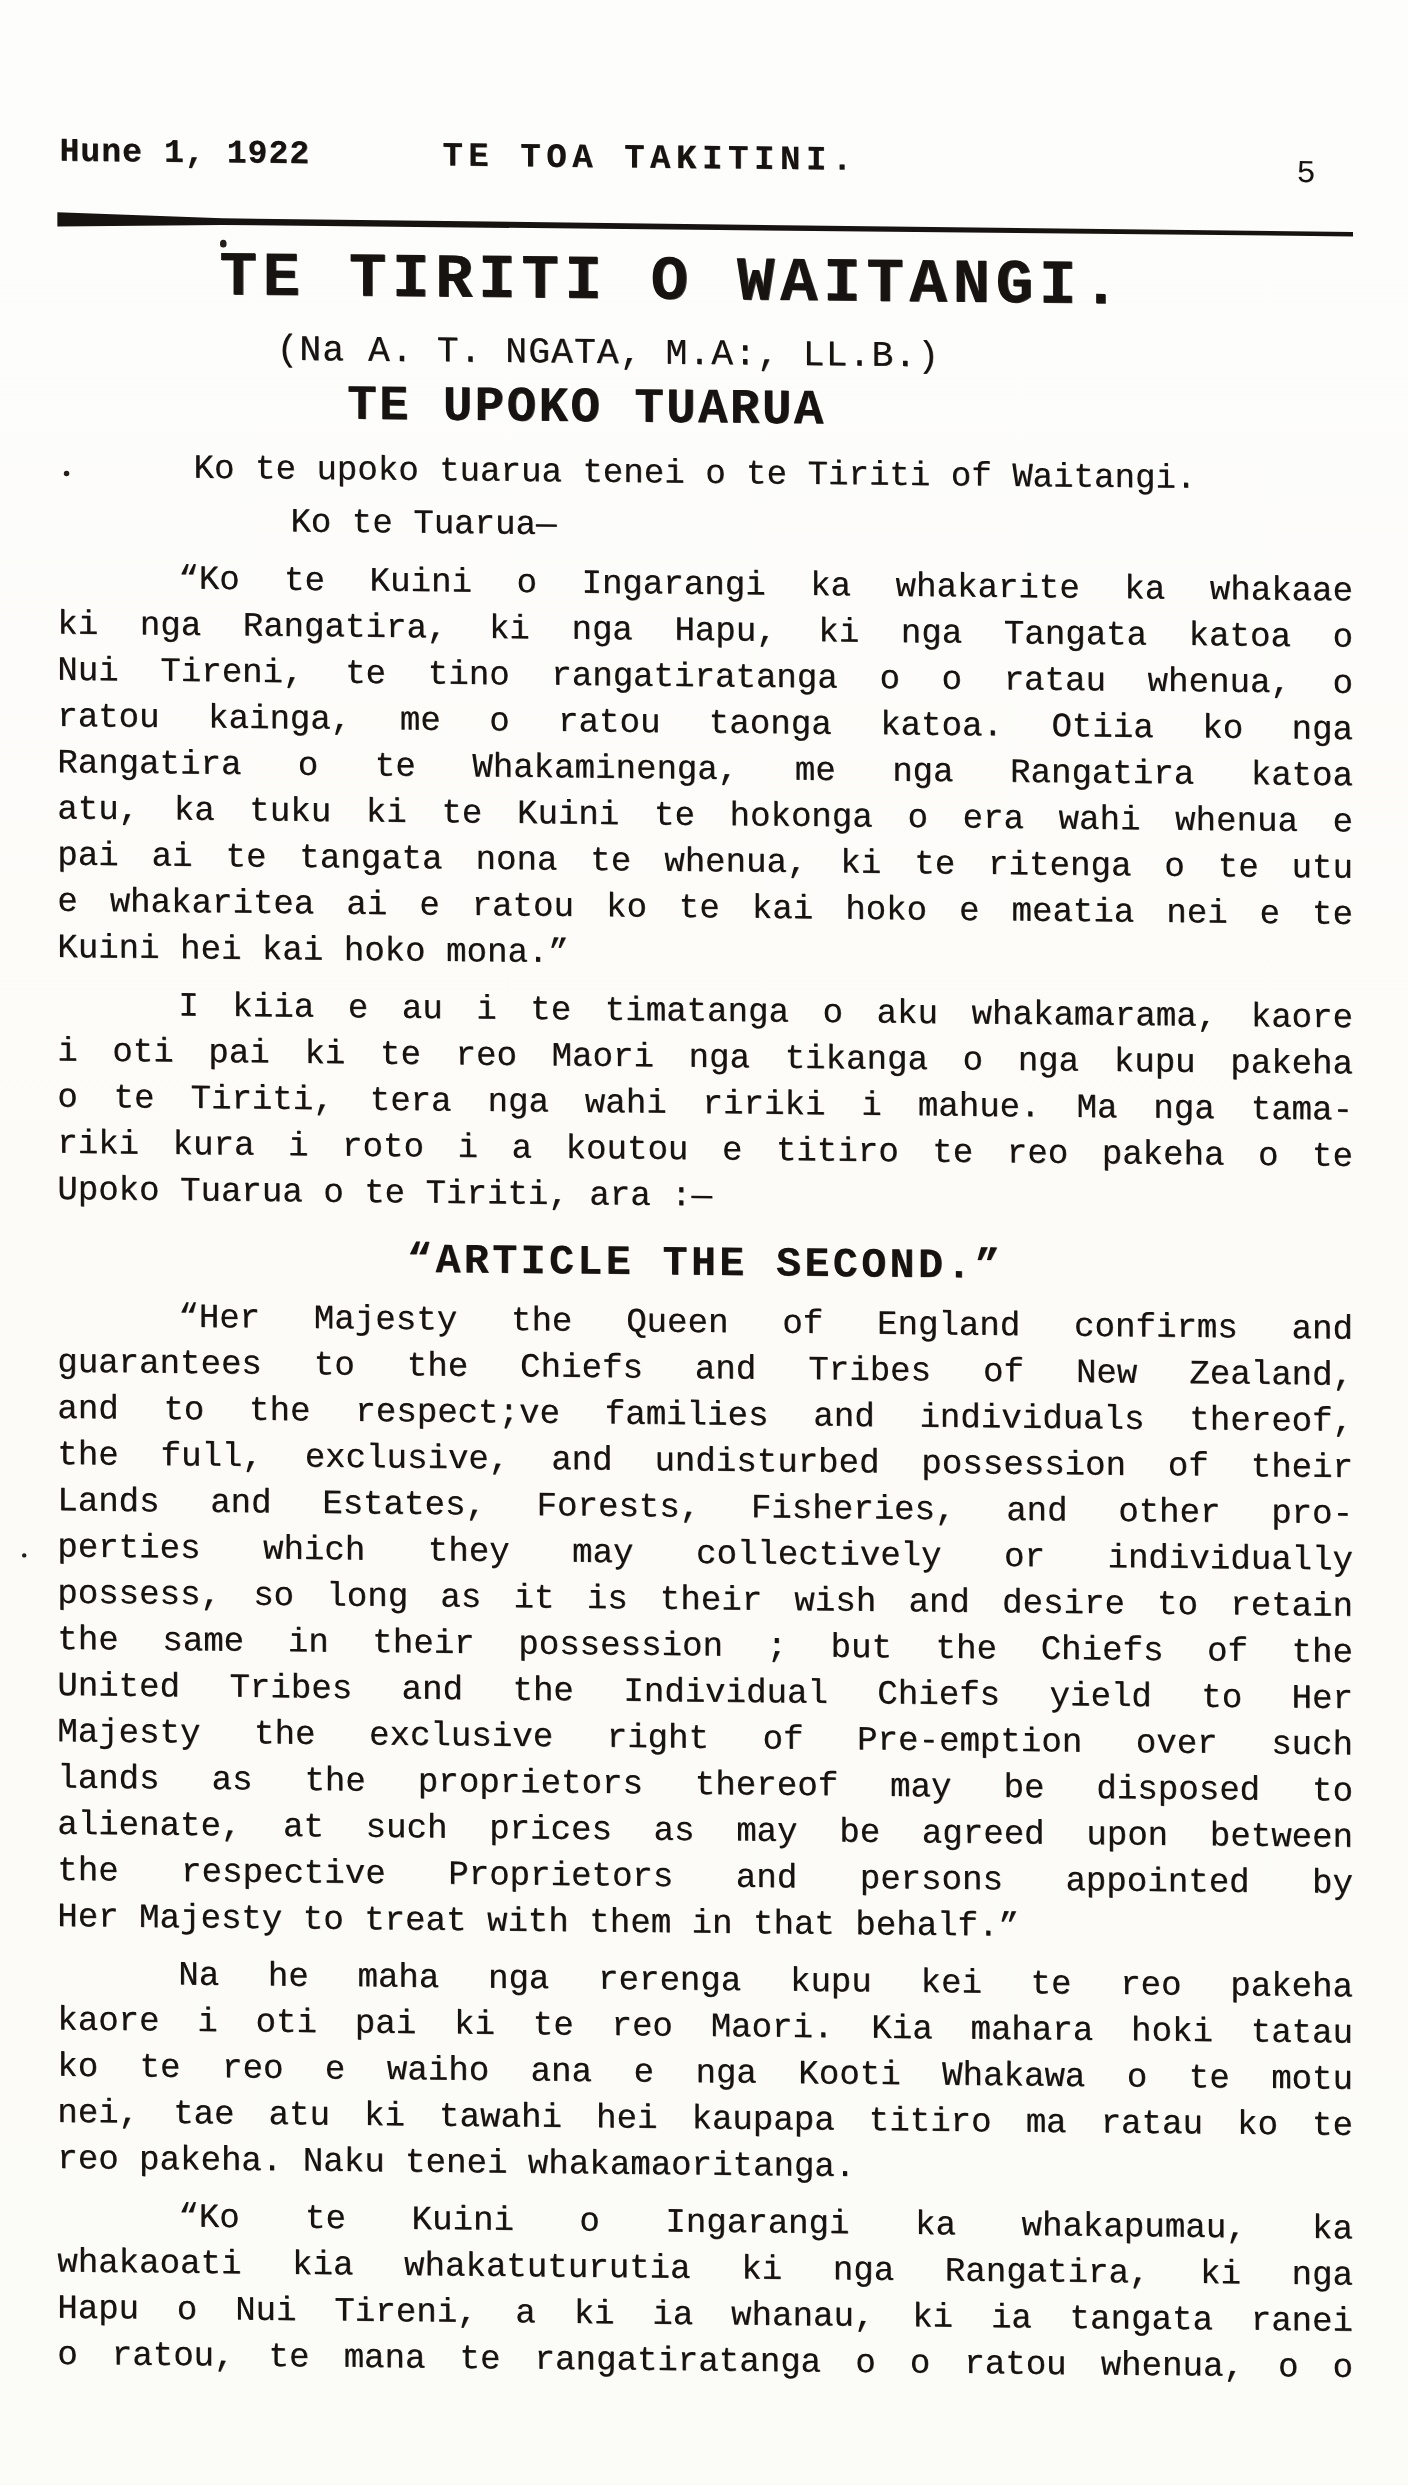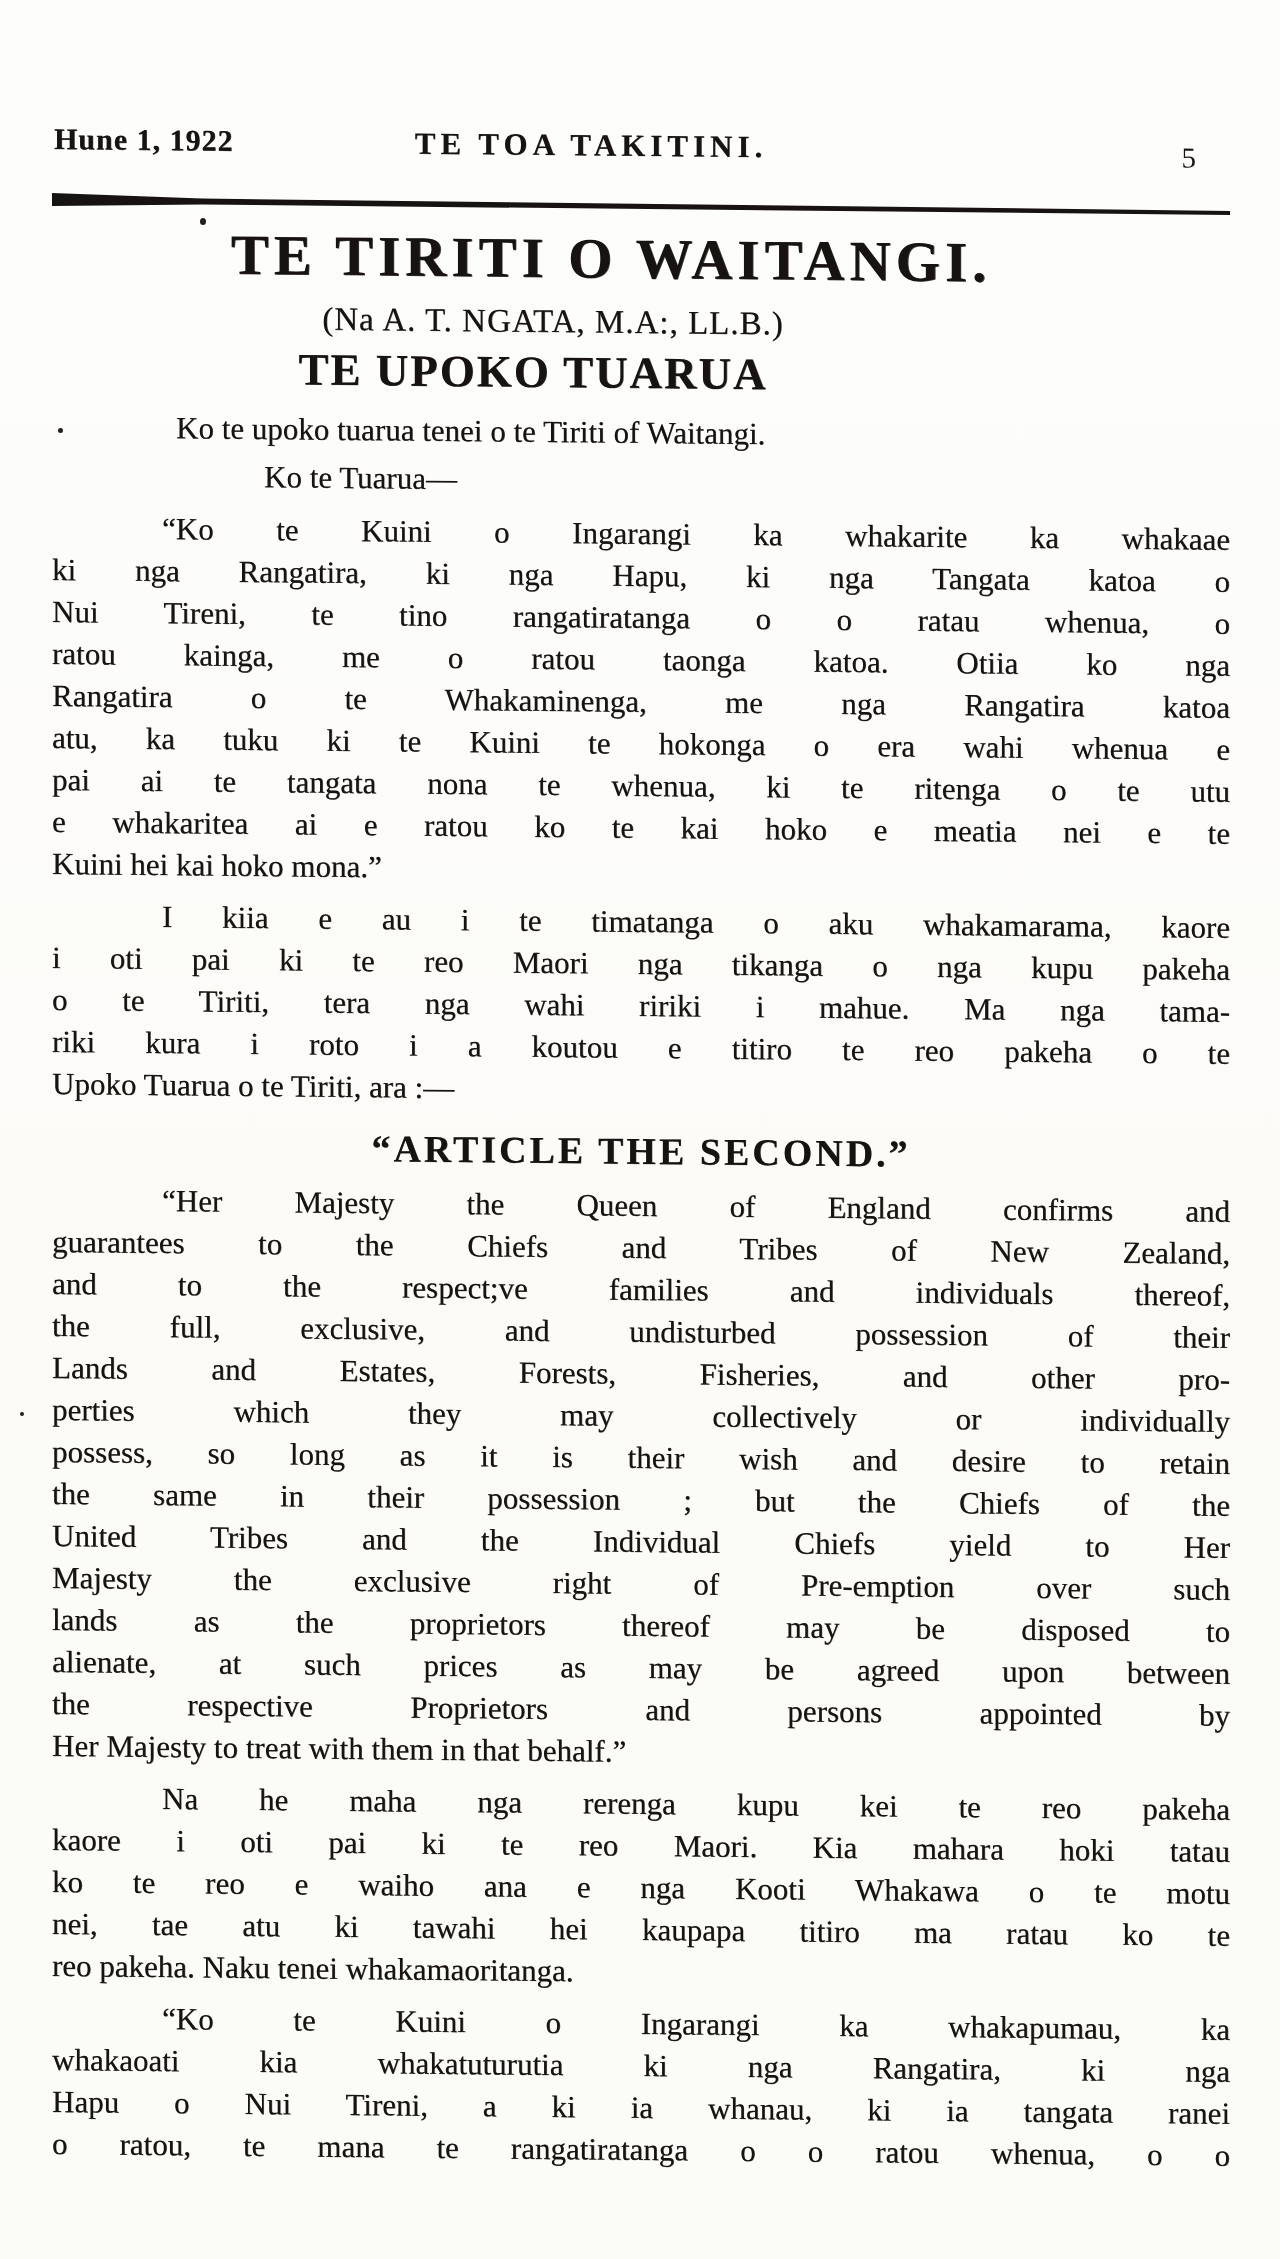--- a/index.html
+++ b/index.html
@@ -3,21 +3,21 @@
 <meta charset="utf-8">
 <style>
   html,body{margin:0;padding:0;background:#e8e6e1;}
   .page{
     position:relative;
     width:1280px;height:2259px;
     margin:0 auto;
     background:linear-gradient(180deg,#fdfdfb 0%,#fcfbf8 55%,#fbfbf8 100%);
     overflow:hidden;
     color:#171310;
-    font-family:Liberation Serif, serif;
+    font-family:Liberation Mono, monospace;
   }
   .content{
     position:absolute;left:52px;top:120px;width:1178px;
     transform:skewY(0.58deg);
     transform-origin:0 0;
   }
   
   .header-row{position:relative;height:42px;}
   .date{
     position:absolute;left:2px;top:2px;

